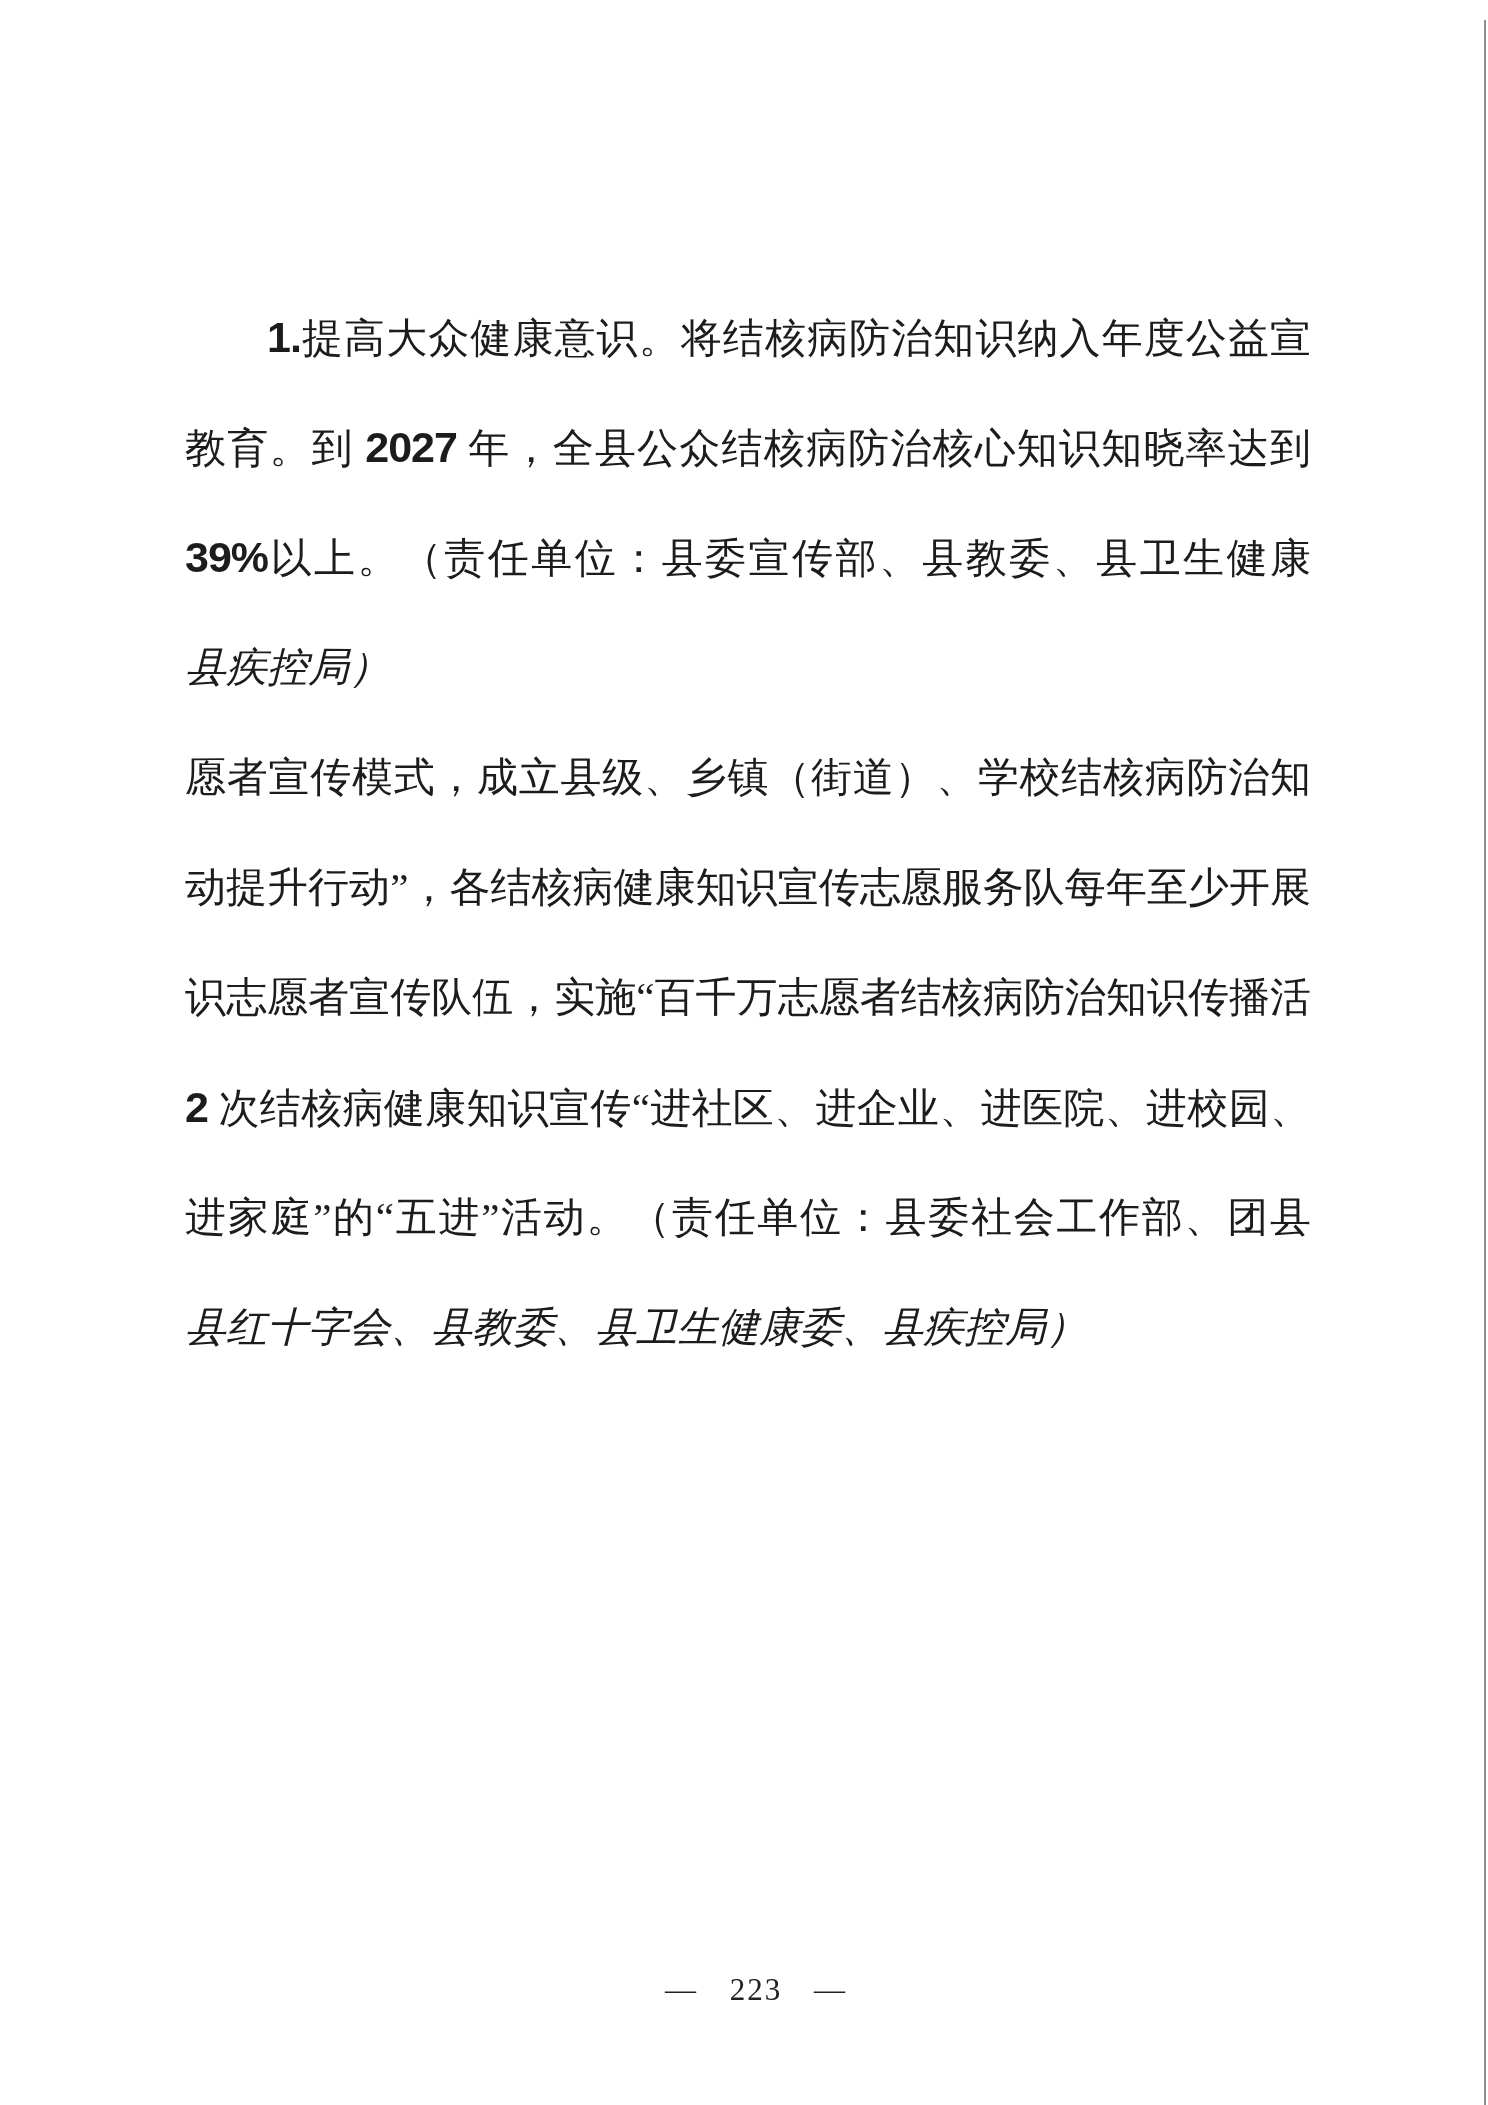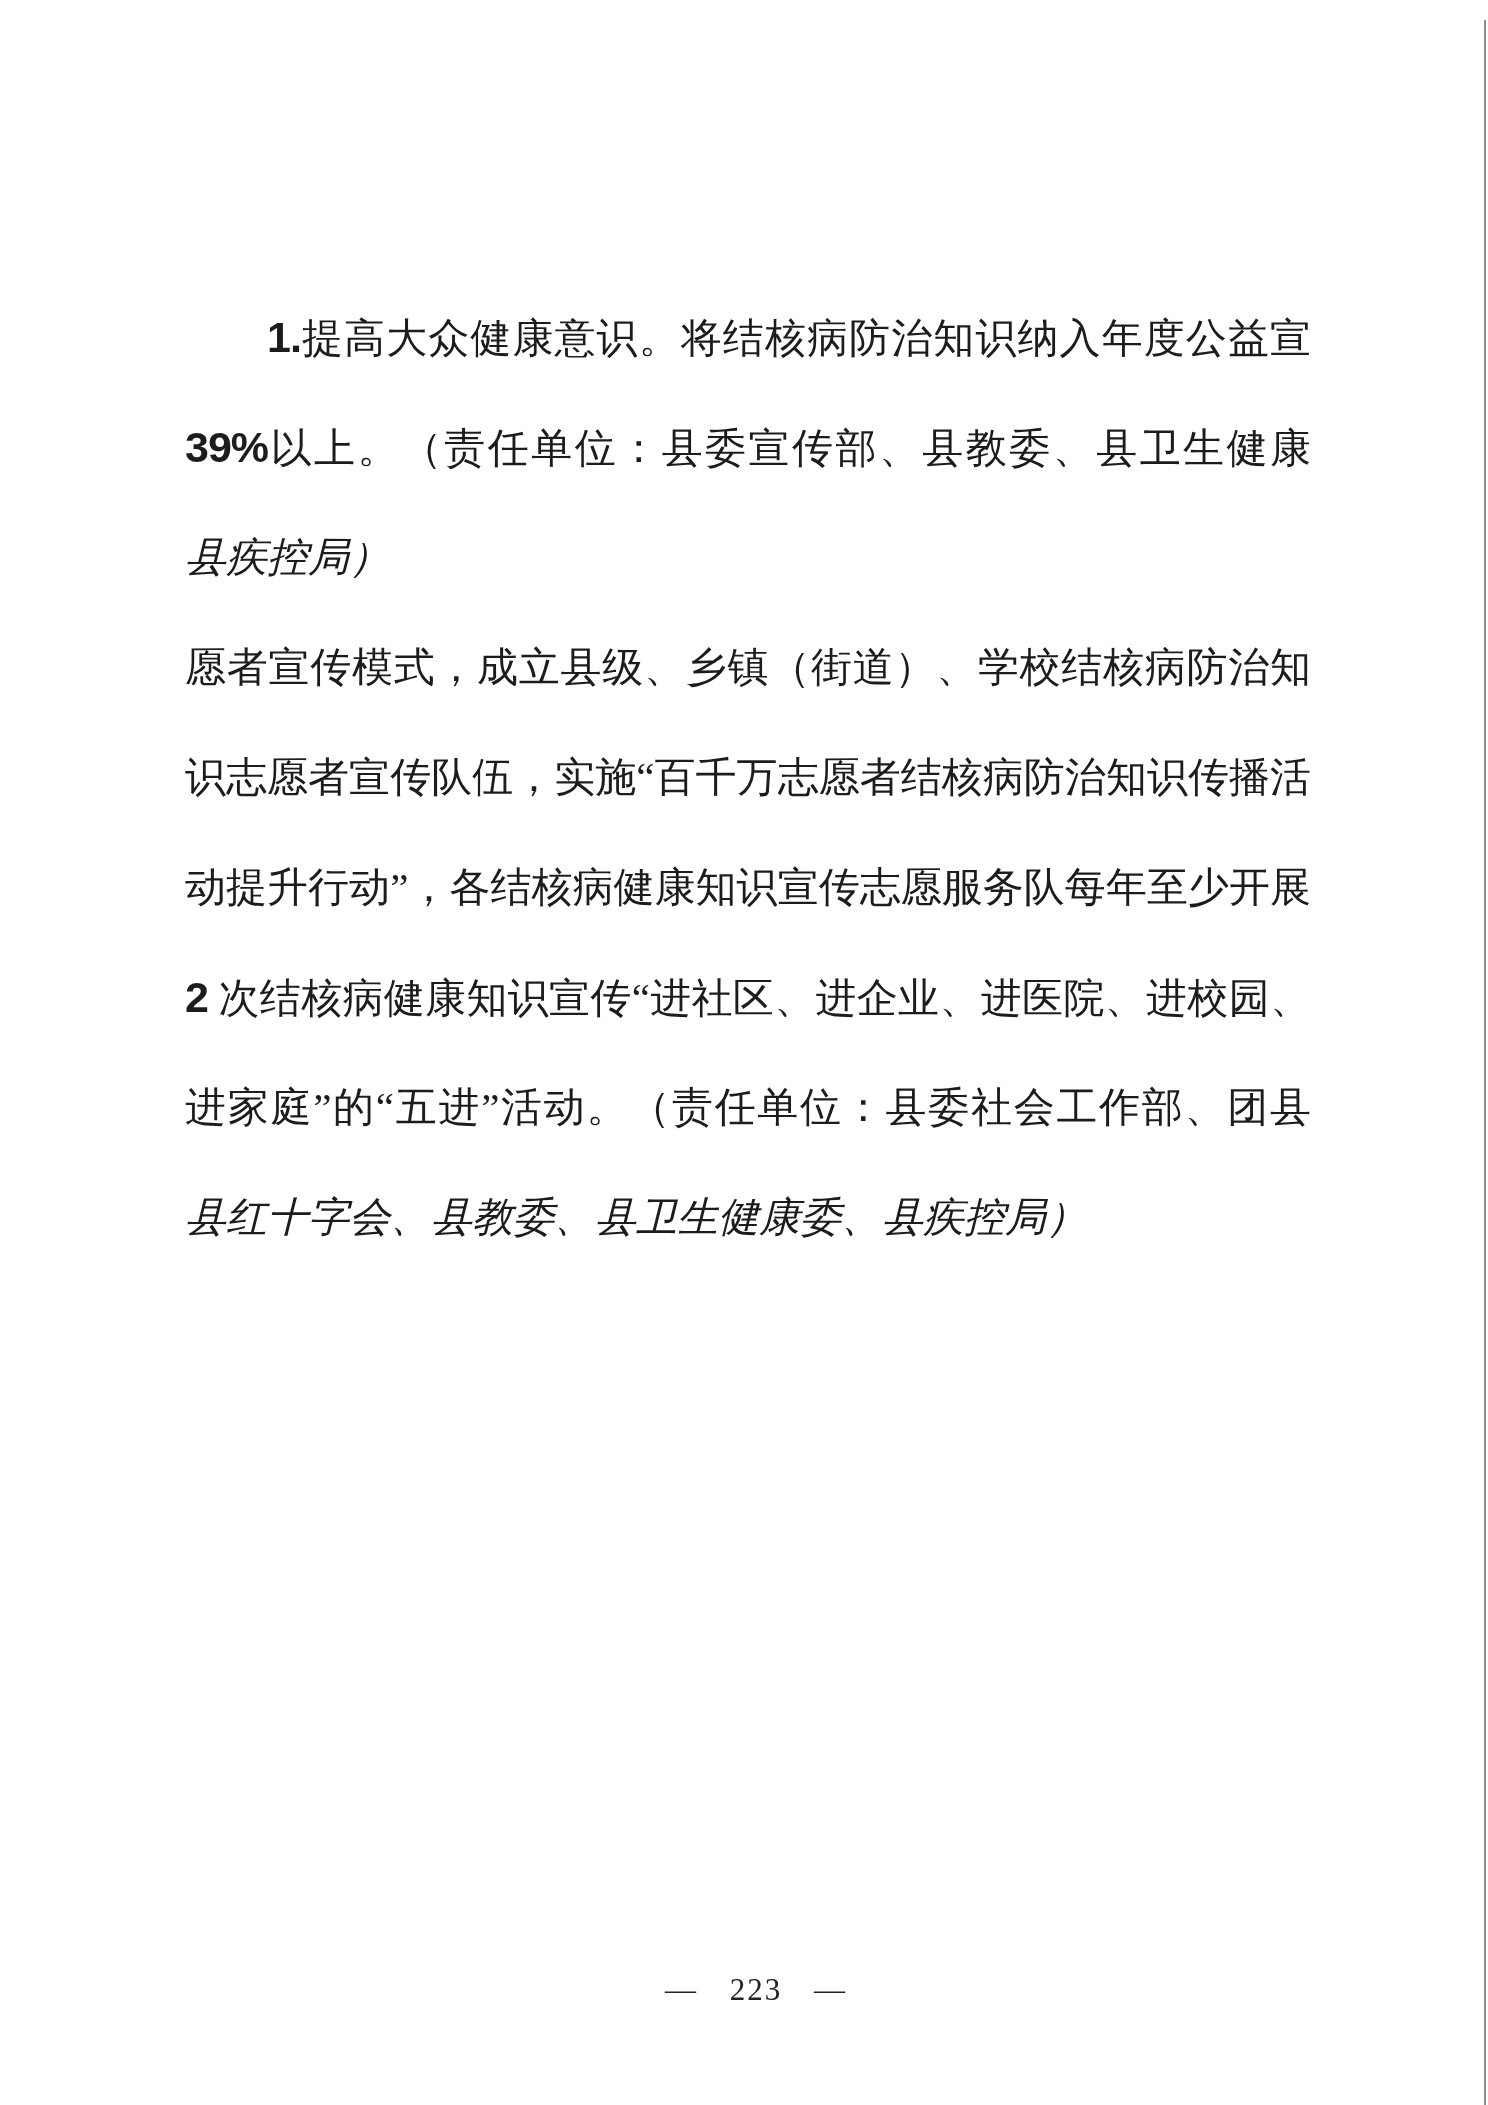--- a/index.html
+++ b/index.html
@@ -64,24 +64,25 @@
     word-spacing: 22px;
     color: #222222;
   }
 </style>
 </head>
 <body>
 
 <div class="page">
   <div class="textblock" id="textblock">
       <div class="line indent"><span class="num">1.</span><span class="cn">提高大众健康意识。将结核病防治知识纳入年度公益宣</span></div>
+      <div class="line"><span class="cn">教育。到 </span><span class="num">2027</span><span class="cn"> 年，全县公众结核病防治核心知识知晓率达到</span></div>
       <div class="line"><span class="num">39%</span><span class="cn">以上。（责任单位：县委宣传部、县教委、县卫生健康委、</span></div>
       <div class="line flush"><span class="cn">县疾控局）</span></div>
       <div class="line"><span class="cn">愿者宣传模式，成立县级、乡镇（街道）、学校结核病防治知</span></div>
+      <div class="line"><span class="cn">动提升行动”，各结核病健康知识宣传志愿服务队每年至少开展</span></div>
       <div class="line"><span class="cn">识志愿者宣传队伍，实施“百千万志愿者结核病防治知识传播活</span></div>
-      <div class="line"><span class="cn">动提升行动”，各结核病健康知识宣传志愿服务队每年至少开展</span></div>
       <div class="line"><span class="num">2</span><span class="cn"> 次结核病健康知识宣传“进社区、进企业、进医院、进校园、</span></div>
       <div class="line"><span class="cn">进家庭”的“五进”活动。（责任单位：县委社会工作部、团县委、</span></div>
       <div class="line flush"><span class="cn">县红十字会、县教委、县卫生健康委、县疾控局）</span></div>
     </div>
   <div class="pagenum">— 223 —</div>
   <div class="edge-line"></div>
 </div>
 
 </body></html>

